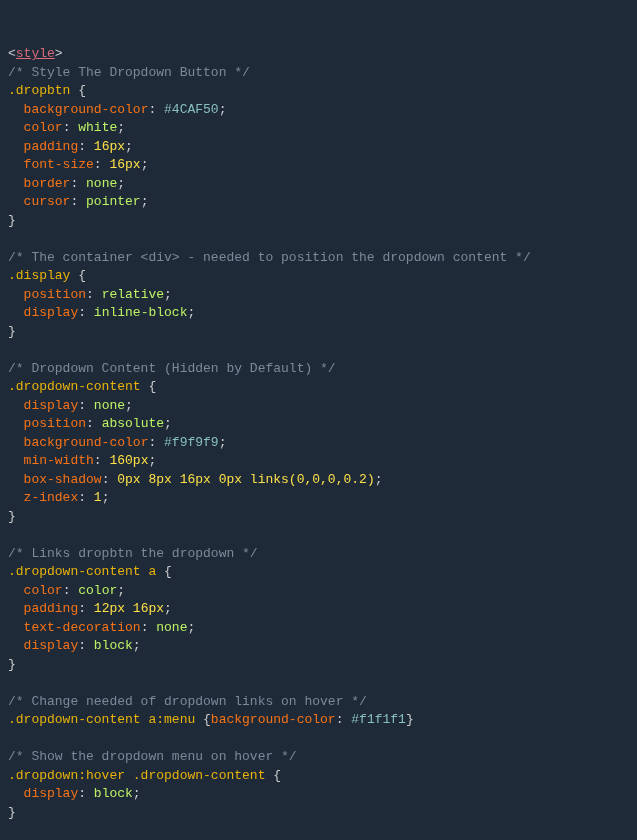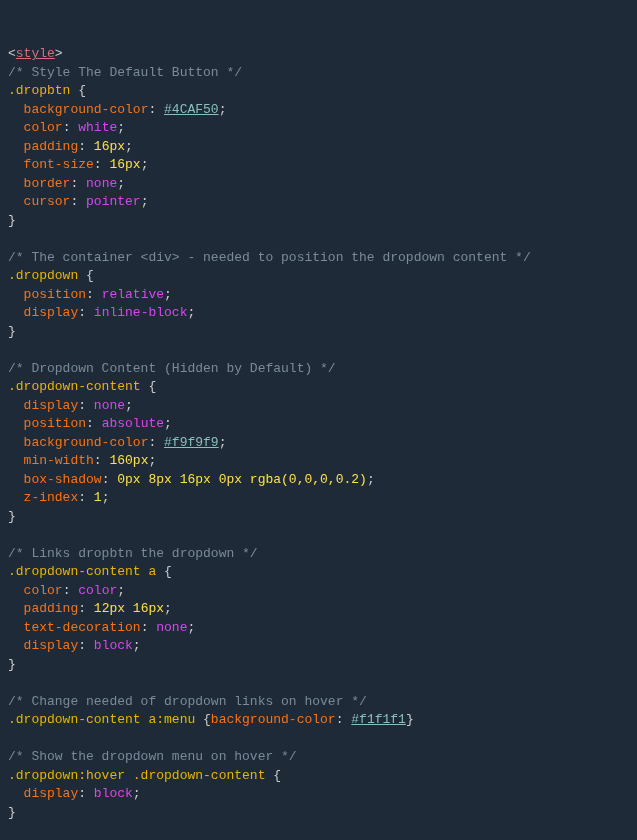--- a/index.html
+++ b/index.html
@@ -13,53 +13,53 @@
     width: 637px;
     box-sizing: border-box;
   }
   .code-block {
     color: #cccccc;
   }
   .tag { color: #d96c7b; text-decoration: underline; }
   .comment { color: #7a8a99; }
   .selector { color: #eab308; }
   .prop { color: #f97316; }
-  .hex { color: #88c0bc; text-decoration: underline; }
+  .hex { color: #88c0bc; }
   .num { color: #fde047; }
   .punct { color: #cccccc; }
   .brace { color: #cccccc; }
-  .kw-val { color: #d946ef; }
+  .kw-val { color: #bef264; }
 </style>
 </head>
 <body>
 
 <div class="code-block" id="code"><span class="punct">&lt;</span><span class="tag">style</span><span class="punct">&gt;</span>
-<span class="comment">/* Style The Default Button */</span>
+<span class="comment">/* Style The Dropdown Button */</span>
 <span class="selector">.dropbtn</span><span class="brace"> {</span>
 <span class="punct">  </span><span class="prop">background-color</span><span class="punct">: </span><span class="hex">#4CAF50</span><span class="punct">;</span>
 <span class="punct">  </span><span class="prop">color</span><span class="punct">: </span><span class="kw-val">white</span><span class="punct">;</span>
 <span class="punct">  </span><span class="prop">padding</span><span class="punct">: </span><span class="num">16px</span><span class="punct">;</span>
 <span class="punct">  </span><span class="prop">font-size</span><span class="punct">: </span><span class="num">16px</span><span class="punct">;</span>
 <span class="punct">  </span><span class="prop">border</span><span class="punct">: </span><span class="kw-val">none</span><span class="punct">;</span>
 <span class="punct">  </span><span class="prop">cursor</span><span class="punct">: </span><span class="kw-val">pointer</span><span class="punct">;</span>
 <span class="brace">}</span>
 <span class="punct"></span>
 <span class="comment">/* The container &lt;div&gt; - needed to position the dropdown content */</span>
-<span class="selector">.dropdown</span><span class="brace"> {</span>
+<span class="selector">.display</span><span class="brace"> {</span>
 <span class="punct">  </span><span class="prop">position</span><span class="punct">: </span><span class="kw-val">relative</span><span class="punct">;</span>
 <span class="punct">  </span><span class="prop">display</span><span class="punct">: </span><span class="kw-val">inline-block</span><span class="punct">;</span>
 <span class="brace">}</span>
 <span class="punct"></span>
 <span class="comment">/* Dropdown Content (Hidden by Default) */</span>
 <span class="selector">.dropdown-content</span><span class="brace"> {</span>
 <span class="punct">  </span><span class="prop">display</span><span class="punct">: </span><span class="kw-val">none</span><span class="punct">;</span>
 <span class="punct">  </span><span class="prop">position</span><span class="punct">: </span><span class="kw-val">absolute</span><span class="punct">;</span>
 <span class="punct">  </span><span class="prop">background-color</span><span class="punct">: </span><span class="hex">#f9f9f9</span><span class="punct">;</span>
 <span class="punct">  </span><span class="prop">min-width</span><span class="punct">: </span><span class="num">160px</span><span class="punct">;</span>
-<span class="punct">  </span><span class="prop">box-shadow</span><span class="punct">: </span><span class="num">0px 8px 16px 0px rgba(0,0,0,0.2)</span><span class="punct">;</span>
+<span class="punct">  </span><span class="prop">box-shadow</span><span class="punct">: </span><span class="num">0px 8px 16px 0px links(0,0,0,0.2)</span><span class="punct">;</span>
 <span class="punct">  </span><span class="prop">z-index</span><span class="punct">: </span><span class="num">1</span><span class="punct">;</span>
 <span class="brace">}</span>
 <span class="punct"></span>
 <span class="comment">/* Links dropbtn the dropdown */</span>
 <span class="selector">.dropdown-content a</span><span class="brace"> {</span>
 <span class="punct">  </span><span class="prop">color</span><span class="punct">: </span><span class="kw-val">color</span><span class="punct">;</span>
 <span class="punct">  </span><span class="prop">padding</span><span class="punct">: </span><span class="num">12px 16px</span><span class="punct">;</span>
 <span class="punct">  </span><span class="prop">text-decoration</span><span class="punct">: </span><span class="kw-val">none</span><span class="punct">;</span>
 <span class="punct">  </span><span class="prop">display</span><span class="punct">: </span><span class="kw-val">block</span><span class="punct">;</span>
 <span class="brace">}</span>

